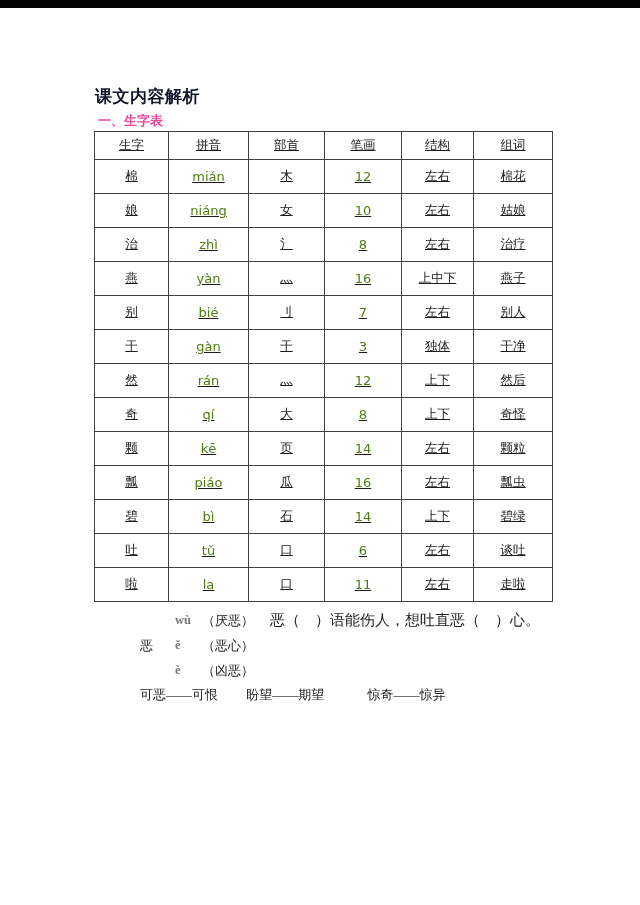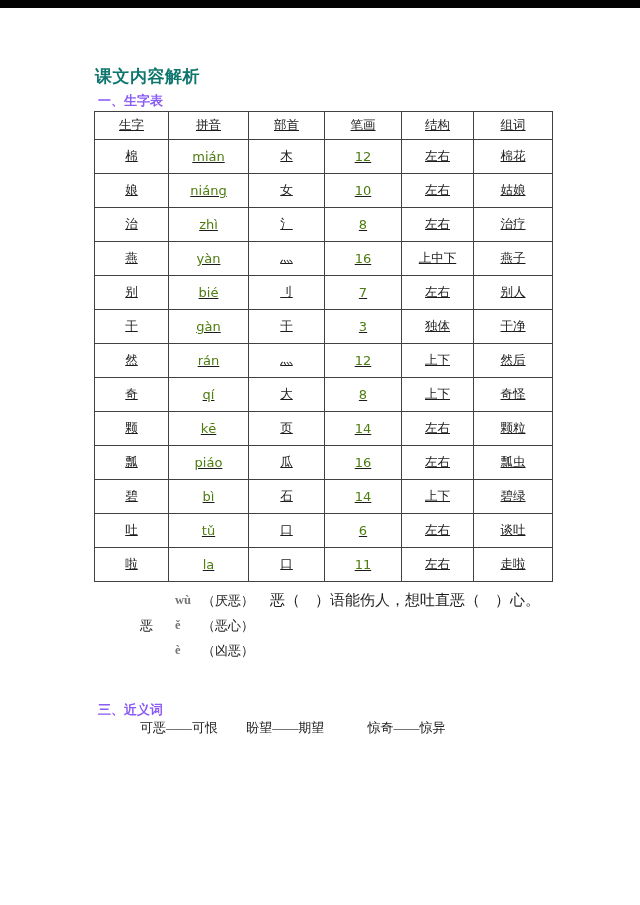--- a/index.html
+++ b/index.html
@@ -9,34 +9,34 @@
     background: #ffffff;
     color: #1c1c1c;
     font-family: "Liberation Serif", "DejaVu Serif", serif;
     overflow: hidden;
   }
   .topbar {
     width: 640px; height: 8px;
     background: #030303;
   }
   .page-title {
-    margin: 60px 0 0 95px;
+    margin: 80px 0 0 95px;
     font-size: 17px;
     line-height: 17px;
     font-weight: bold;
-    color: #0f766e;
+    color: #0f172a;
     font-family: "Liberation Sans", "DejaVu Sans", sans-serif;
     letter-spacing: 0.5px;
   }
   .section-heading {
     margin: 9px 0 0 98px;
     font-size: 13px;
     line-height: 13px;
     font-weight: bold;
-    color: #8b5cf6;
+    color: #ec4899;
     font-family: "Liberation Sans", "DejaVu Sans", sans-serif;
   }
   .section-heading.s2 { margin-top: 36px; }
   .section-heading.s3 { margin-top: 40px; }
 
   table.chartable {
     margin: 4px 0 0 94px;
     width: 458px;
     border-collapse: collapse;
     table-layout: fixed;
@@ -251,21 +251,20 @@
       <span class="poly-gloss">（恶心）</span>
     </div>
     <div class="poly-line">
       <span class="poly-char"></span>
       <span class="poly-py">è</span>
       <span class="poly-gloss">（凶恶）</span>
       <span class="poly-sentence"></span>
     </div>
   </div>
 
-  <h2 class="section-heading s3">三、近义词</h2>
 
   <div class="synonyms">
     <span class="syn-pair p0">可恶——可恨</span>
     <span class="syn-pair p1">盼望——期望</span>
     <span class="syn-pair p2">惊奇——惊异</span>
   </div>
 
 </div>
 
 </body></html>

